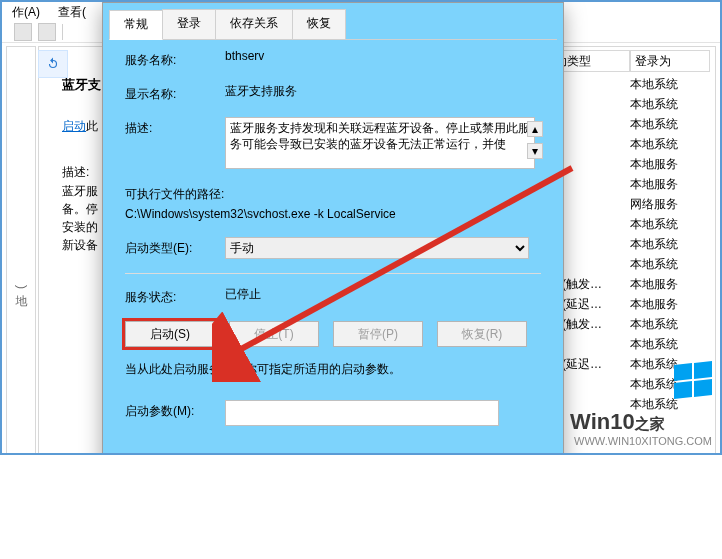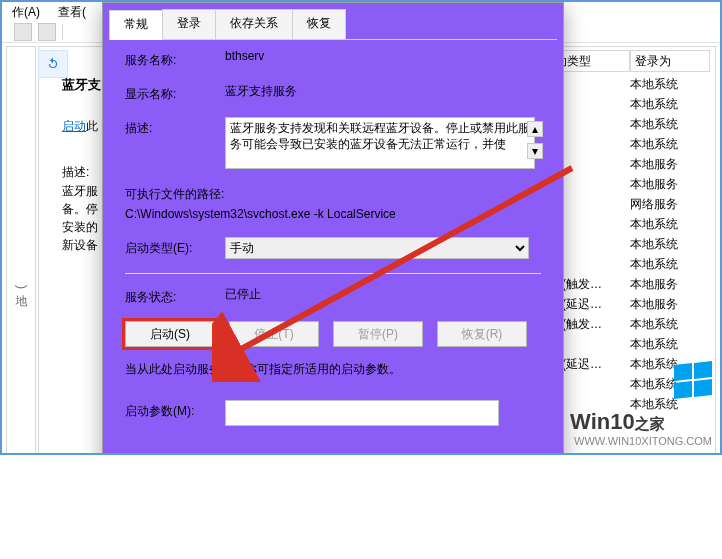--- a/index.html
+++ b/index.html
@@ -21,21 +21,21 @@
   .bg-desc-body{position:absolute;left:60px;top:180px;width:36px;font-size:12px;line-height:18px;color:#000;overflow:hidden;}
   .bg-tabs{position:absolute;left:28px;top:508px;display:flex;}
   .bg-tab{border:1px solid #d0d0d0;border-bottom:none;padding:3px 10px;background:#f7f7f7;font-size:12px;}
   
   .bg-cols{position:absolute;right:10px;top:48px;width:160px;display:flex;}
   .bg-col-h{flex:1;border:1px solid #d8d8d8;background:#fff;height:20px;line-height:20px;padding-left:4px;font-size:12px;}
   .bg-rows{position:absolute;right:10px;top:72px;width:160px;}
   .bg-row{display:flex;height:20px;align-items:center;font-size:12px;}
   .bg-row span{flex:1;overflow:hidden;white-space:nowrap;}
   
-  .dialog{position:absolute;left:100px;top:0;width:460px;height:552px;background:#8b5cf6;box-shadow:0 6px 20px rgba(0,0,0,.35);border:1px solid #9e9e9e;}
+  .dialog{position:absolute;left:100px;top:0;width:460px;height:552px;background:#7dd3fc;box-shadow:0 6px 20px rgba(0,0,0,.35);border:1px solid #9e9e9e;}
   .dlg-tabs{display:flex;height:30px;border-bottom:1px solid #d0d0d0;margin:6px 6px 0 6px;}
   .dlg-tab{padding:5px 14px;border:1px solid #d0d0d0;border-bottom:none;margin-right:-1px;background:#f4f4f4;font-size:12px;cursor:pointer;}
   .dlg-tab.active{background:#fff;position:relative;top:1px;border-bottom:1px solid #fff;}
   .dlg-body{position:absolute;left:22px;right:22px;top:46px;bottom:46px;}
   .row{display:flex;align-items:flex-start;margin-bottom:14px;}
   .lbl{width:100px;flex:none;font-size:12px;padding-top:3px;}
   .val{font-size:12px;}
   textarea.desc{width:300px;height:46px;resize:none;font-family:inherit;font-size:12px;border:1px solid #c0c0c0;padding:2px 4px;line-height:16px;}
   .scroll-knob{position:absolute;right:0;top:4px;width:14px;height:38px;display:flex;flex-direction:column;justify-content:space-between;}
   .scroll-btn{width:14px;height:14px;background:#efefef;border:1px solid #c8c8c8;display:flex;align-items:center;justify-content:center;}

